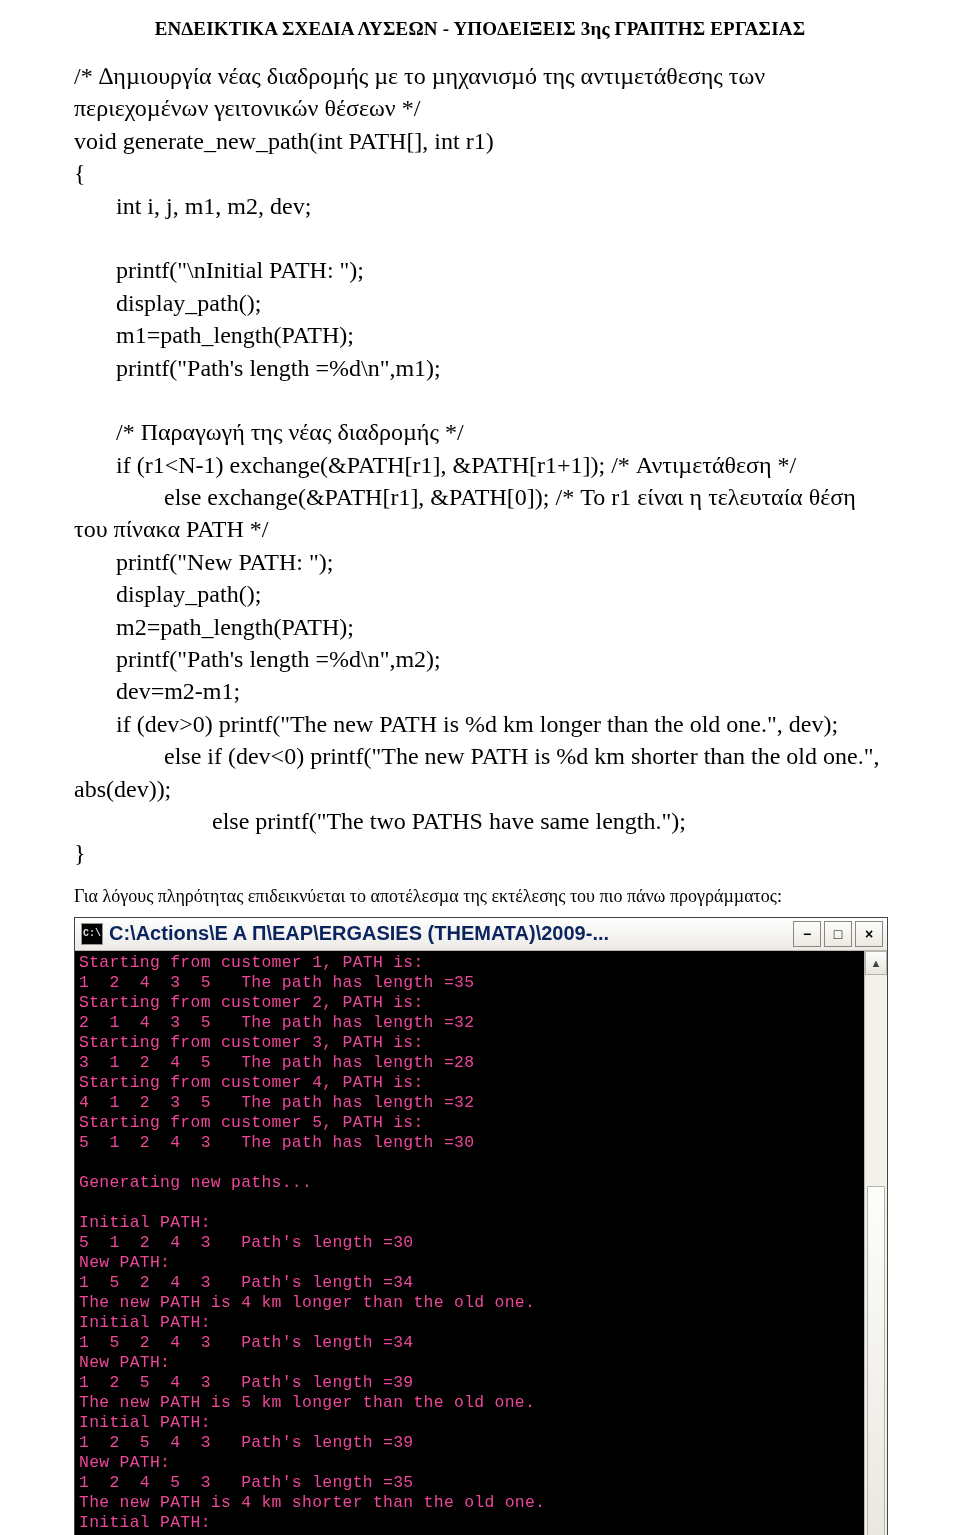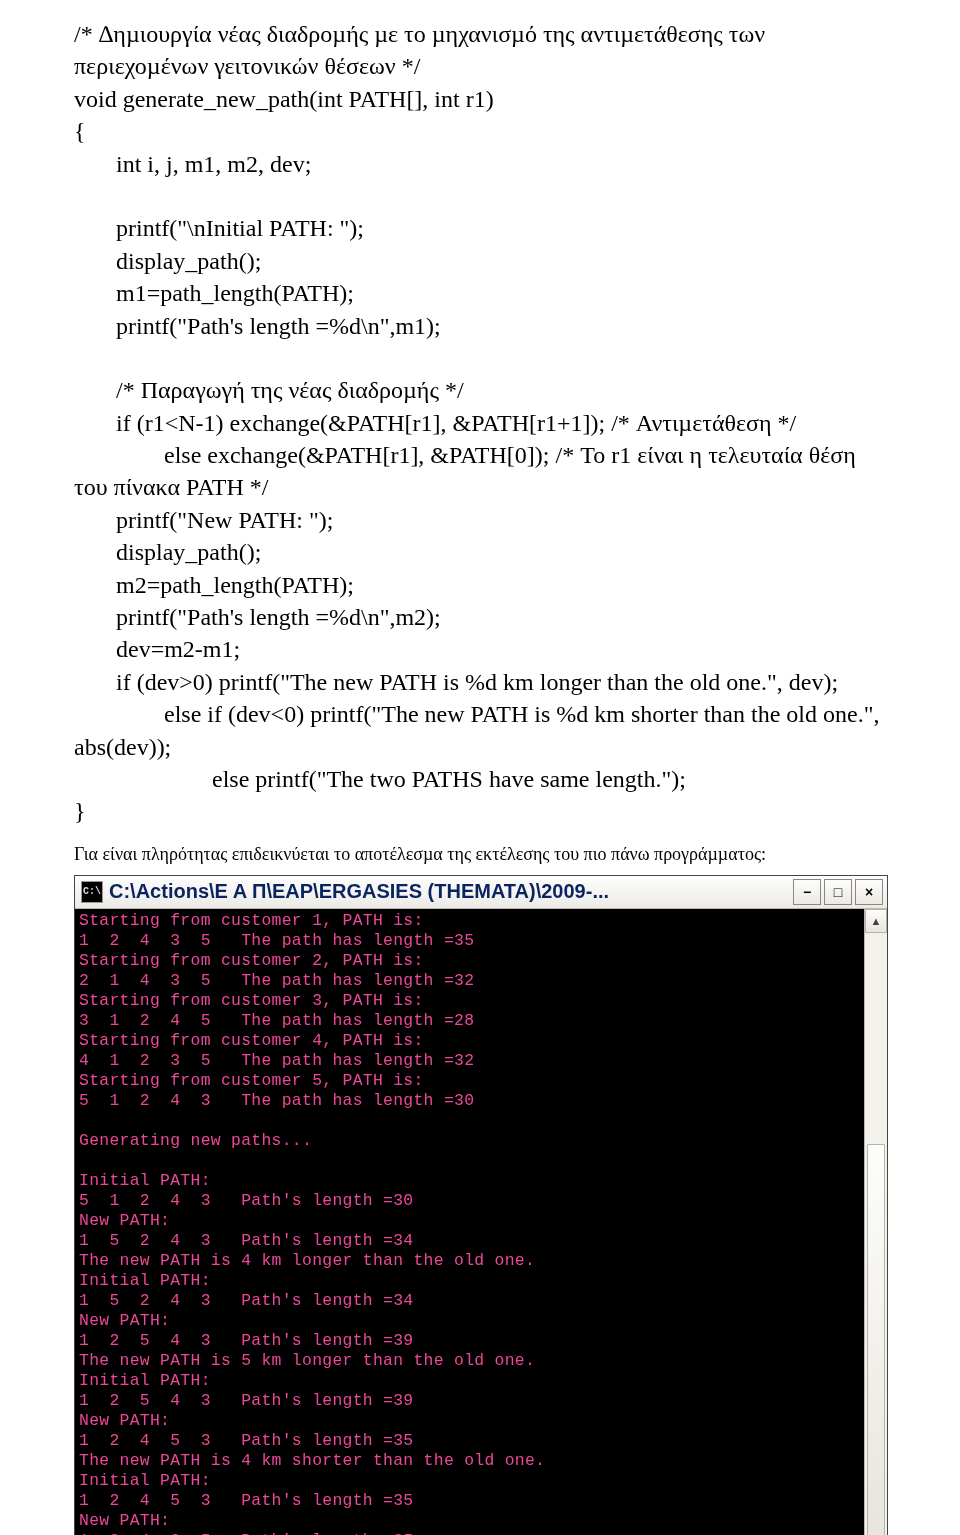--- a/index.html
+++ b/index.html
@@ -189,20 +189,21 @@
   .footer {
     text-align: center;
     font-size: 18px;
     margin-top: 30px;
   }
 </style>
 </head>
 <body>
 
 <div class="page">
+  <div class="title">ΕΝ∆ΕΙΚΤΙΚΑ ΣΧΕ∆ΙΑ ΛΥΣΕΩΝ - ΥΠΟ∆ΕΙΞΕΙΣ 3ης ΓΡΑΠΤΗΣ ΕΡΓΑΣΙΑΣ</div>
 
   <div class="code-block">/* ∆ηµιουργία νέας διαδροµής µε το µηχανισµό της αντιµετάθεσης των περιεχοµένων γειτονικών θέσεων */
 void generate_new_path(int PATH[], int r1)
 {
        int i, j, m1, m2, dev;
 
        printf("\nInitial PATH: ");
        display_path();
        m1=path_length(PATH);
        printf("Path's length =%d\n",m1);
@@ -213,21 +214,21 @@
        printf("New PATH: ");
        display_path();
        m2=path_length(PATH);
        printf("Path's length =%d\n",m2);
        dev=m2-m1;
        if (dev&gt;0) printf("The new PATH is %d km longer than the old one.", dev);
                else if (dev&lt;0) printf("The new PATH is %d km shorter than the old one.", abs(dev));
                        else printf("The two PATHS have same length.");
 }</div>
 
-  <div class="narr">Για είναι πληρότητας επιδεικνύεται το αποτέλεσµα της εκτέλεσης του πιο πάνω προγράµµατος:</div>
+  <div class="narr">Για λόγους πληρότητας επιδεικνύεται το αποτέλεσµα της εκτέλεσης του πιο πάνω προγράµµατος:</div>
 
   <div class="terminal-window">
     <div class="titlebar">
       <div class="tb-icon">
           <span>C:\</span>
         </div>
       <div class="tb-title">C:\Actions\E A Π\EAP\ERGASIES (THEMATA)\2009-...</div>
       <div class="tb-btns">
         <div class="tb-btn">−</div>
         <div class="tb-btn">□</div>

